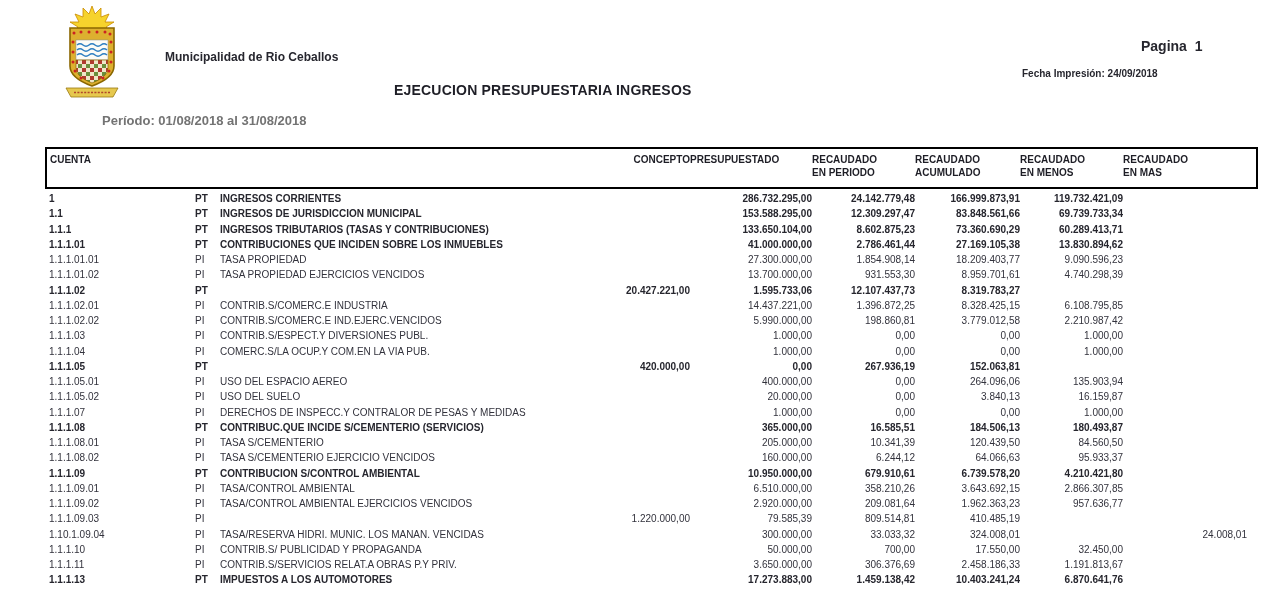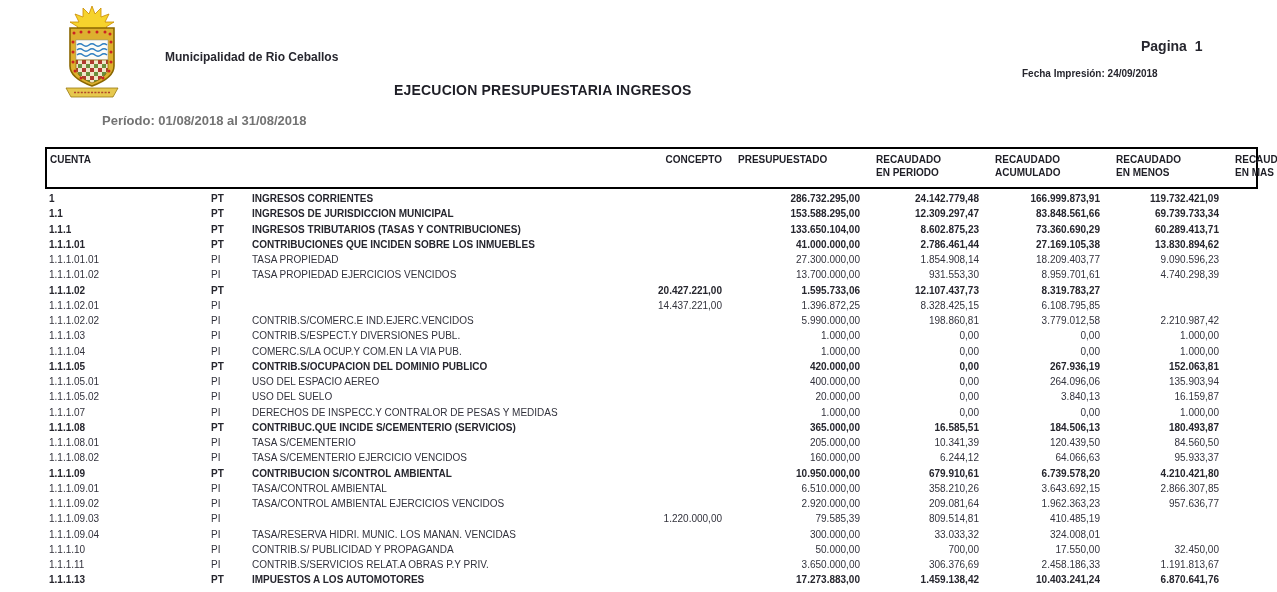--- a/index.html
+++ b/index.html
@@ -12,21 +12,21 @@
 
   
   .logo{left:58px;top:4px;width:68px;height:100px;}
   .org-name{left:165px;top:50px;font-size:12px;font-weight:bold;color:#26262e;}
   .page-num{left:1141px;top:38px;font-size:14px;font-weight:bold;color:#26262e;white-space:pre;}
   .print-date{left:1022px;top:68px;font-size:10px;font-weight:bold;color:#26262e;}
   .report-title{left:394px;top:82px;font-size:14px;font-weight:bold;color:#1e1e26;letter-spacing:.2px;}
   .period{left:70px;top:113px;font-size:13px;font-weight:bold;color:#737373;margin-left:32px;}
 
   
-  .cols{display:grid;grid-template-columns:150px 25px 470px 122px 103px 105px 103px 124px;gap:16px;}
+  .cols{display:grid;grid-template-columns:150px 25px 470px 122px 103px 105px 103px 124px;}
 
   .thead-box{
     left:45px;top:147px;width:1213px;height:42px;
     border:2px solid #000;box-sizing:border-box;background:#fff;
   }
   .thead-grid{left:45px;top:153px;width:1202px;}
   .th{font-size:10px;font-weight:bold;color:#1e1e26;line-height:13px;white-space:nowrap;}
   .th.left{text-align:left;padding-left:5px;}
   .th.concepto{grid-column:2 / span 2;padding-left:1px;text-align:right;}
   .th.right{text-align:left;}
@@ -181,20 +181,21 @@
     <div class="cell">PT</div>
     <div class="cell num">20.427.221,00</div>
     <div class="cell num">1.595.733,06</div>
     <div class="cell num">12.107.437,73</div>
     <div class="cell num">8.319.783,27</div>
     <div class="cell num"></div>
   </div>
     <div class="row cols">
     <div class="cell cuenta">1.1.1.02.01</div>
     <div class="cell">PI</div>
+    <div class="cell">CONTRIB.S/COMERC.E INDUSTRIA</div>
     <div class="cell num">14.437.221,00</div>
     <div class="cell num">1.396.872,25</div>
     <div class="cell num">8.328.425,15</div>
     <div class="cell num">6.108.795,85</div>
     <div class="cell num"></div>
   </div>
     <div class="row cols">
     <div class="cell cuenta">1.1.1.02.02</div>
     <div class="cell">PI</div>
     <div class="cell">CONTRIB.S/COMERC.E IND.EJERC.VENCIDOS</div>
@@ -220,21 +221,20 @@
     <div class="cell">COMERC.S/LA OCUP.Y COM.EN LA VIA PUB.</div>
     <div class="cell num">1.000,00</div>
     <div class="cell num">0,00</div>
     <div class="cell num">0,00</div>
     <div class="cell num">1.000,00</div>
     <div class="cell num"></div>
   </div>
     <div class="row cols bold">
     <div class="cell cuenta">1.1.1.05</div>
     <div class="cell">PT</div>
-    <div class="cell">CONTRIB.S/OCUPACION DEL DOMINIO PUBLICO</div>
     <div class="cell num">420.000,00</div>
     <div class="cell num">0,00</div>
     <div class="cell num">267.936,19</div>
     <div class="cell num">152.063,81</div>
     <div class="cell num"></div>
   </div>
     <div class="row cols">
     <div class="cell cuenta">1.1.1.05.01</div>
     <div class="cell">PI</div>
     <div class="cell">USO DEL ESPACIO AEREO</div>
@@ -327,21 +327,21 @@
     <div class="row cols">
     <div class="cell cuenta">1.1.1.09.03</div>
     <div class="cell">PI</div>
     <div class="cell num">1.220.000,00</div>
     <div class="cell num">79.585,39</div>
     <div class="cell num">809.514,81</div>
     <div class="cell num">410.485,19</div>
     <div class="cell num"></div>
   </div>
     <div class="row cols">
-    <div class="cell cuenta">1.1.1.09.04</div>
+    <div class="cell cuenta">1.10.1.09.04</div>
     <div class="cell">PI</div>
     <div class="cell">TASA/RESERVA HIDRI. MUNIC. LOS MANAN. VENCIDAS</div>
     <div class="cell num">300.000,00</div>
     <div class="cell num">33.033,32</div>
     <div class="cell num">324.008,01</div>
     <div class="cell num"></div>
     <div class="cell num">24.008,01</div>
   </div>
     <div class="row cols">
     <div class="cell cuenta">1.1.1.10</div>

